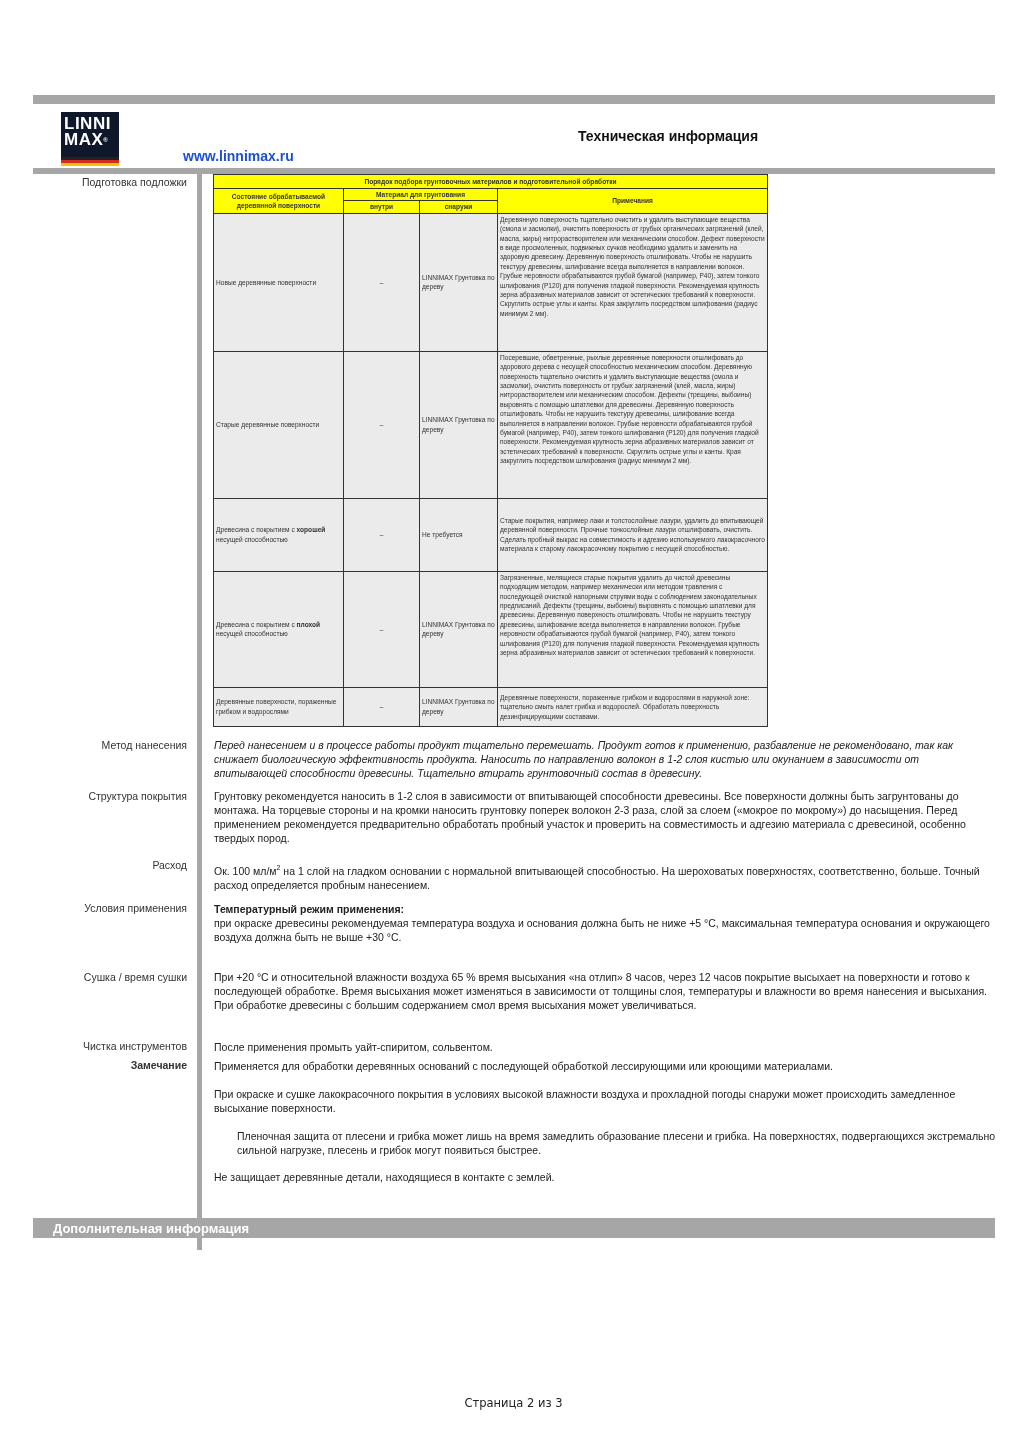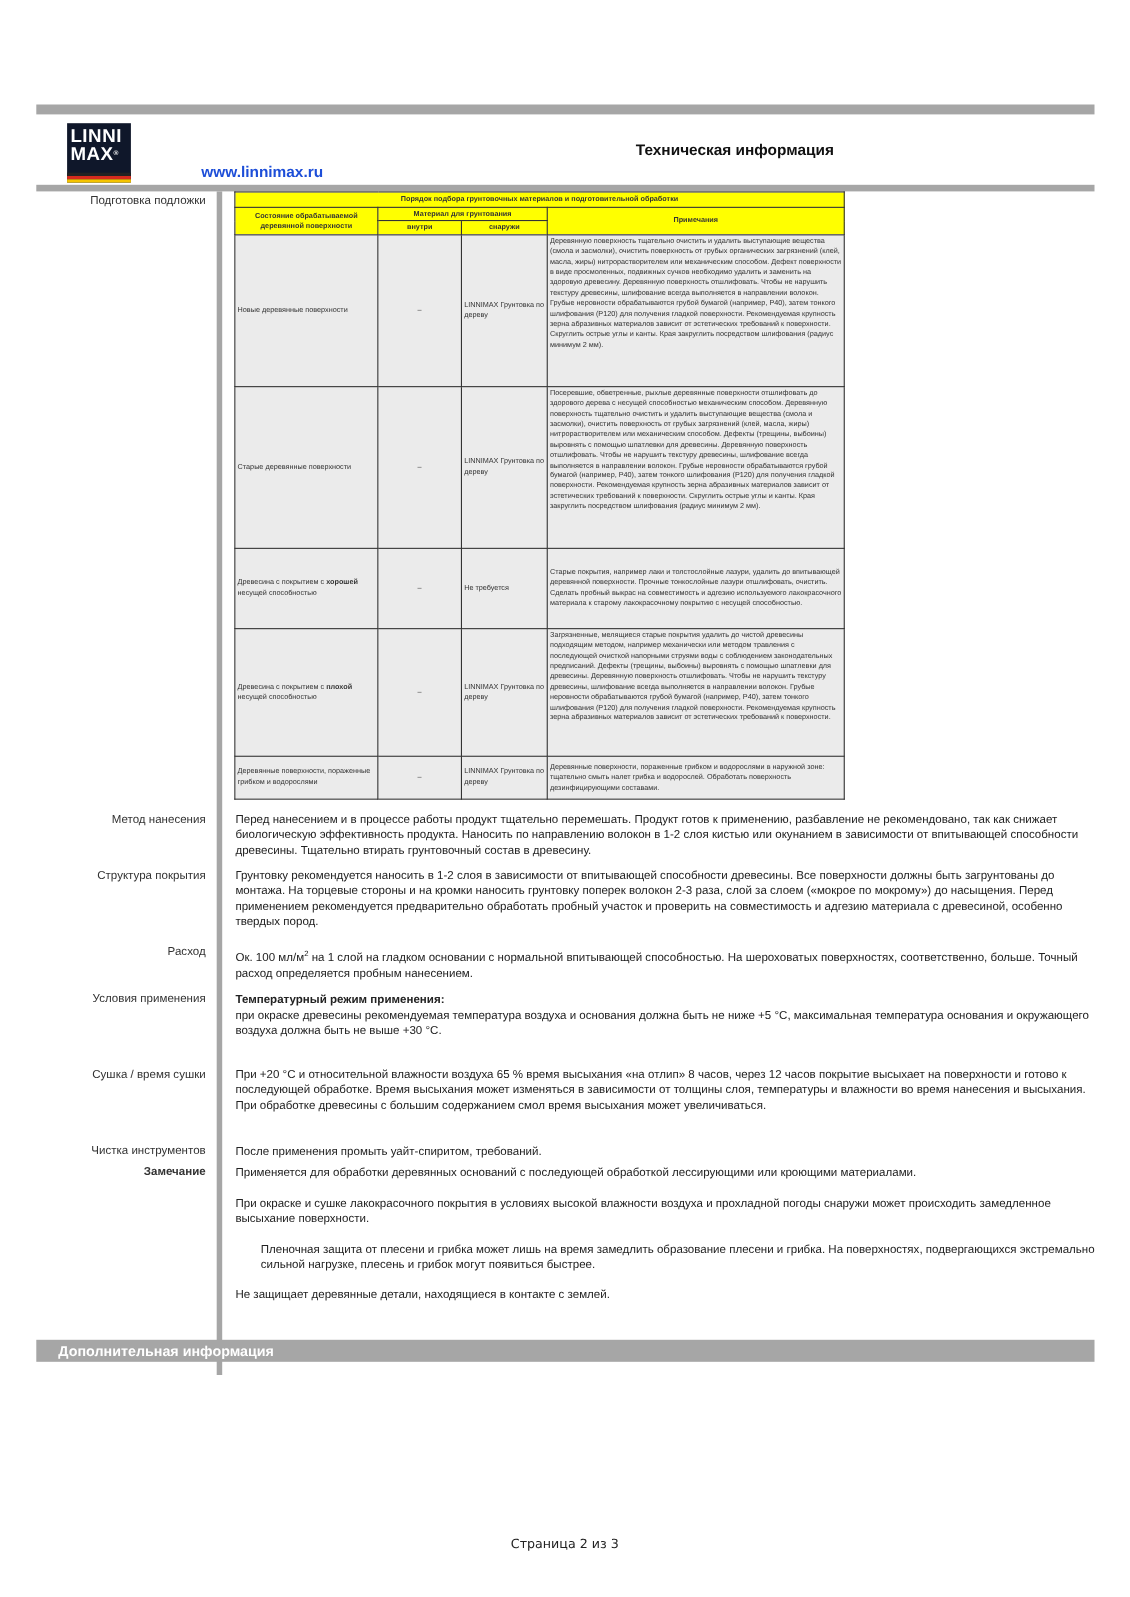--- a/index.html
+++ b/index.html
@@ -95,39 +95,39 @@
   <tr style="height:39px;">
     <td>Деревянные поверхности, пораженные грибком и водорослями</td>
     <td class="dash">–</td>
     <td>LINNIMAX Грунтовка по дереву</td>
     <td>Деревянные поверхности, пораженные грибком и водорослями в наружной зоне: тщательно смыть налет грибка и водорослей. Обработать поверхность дезинфицирующими составами.</td>
   </tr>
 </tbody>
   </table>
 
 <div class="label" style="top:739px;">Метод нанесения</div>
-<div class="body-text" style="top:738px;">Перед нанесением и в процессе работы продукт тщательно перемешать. Продукт готов к применению, разбавление не рекомендовано, так как снижает биологическую эффективность продукта. Наносить по направлению волокон в 1-2 слоя кистью или окунанием в зависимости от впитывающей способности древесины. Тщательно втирать грунтовочный состав в древесину.</div>
+<div class="body-text" style="top:738px;font-style:italic;">Перед нанесением и в процессе работы продукт тщательно перемешать. Продукт готов к применению, разбавление не рекомендовано, так как снижает биологическую эффективность продукта. Наносить по направлению волокон в 1-2 слоя кистью или окунанием в зависимости от впитывающей способности древесины. Тщательно втирать грунтовочный состав в древесину.</div>
 
 <div class="label" style="top:790px;">Структура покрытия</div>
 <div class="body-text" style="top:789px;">Грунтовку рекомендуется наносить в 1-2 слоя в зависимости от впитывающей способности древесины. Все поверхности должны быть загрунтованы до монтажа. На торцевые стороны и на кромки наносить грунтовку поперек волокон 2-3 раза, слой за слоем («мокрое по мокрому») до насыщения. Перед применением рекомендуется предварительно обработать пробный участок и проверить на совместимость и адгезию материала с древесиной, особенно твердых пород.</div>
 
 <div class="label" style="top:859px;">Расход</div>
 <div class="body-text" style="top:861px;"><span>Ок. 100 мл/м</span><sup style="font-size:7px;">2</sup><span> на 1 слой на гладком основании с нормальной впитывающей способностью. На шероховатых поверхностях, соответственно, больше. Точный расход определяется пробным нанесением.</span></div>
 
 <div class="label" style="top:902px;">Условия применения</div>
 <div class="body-text" style="top:902px;">
   <div style="font-weight:bold;">Температурный режим применения:</div>
   <div>при окраске древесины рекомендуемая температура воздуха и основания должна быть не ниже +5 °C, максимальная температура основания и окружающего воздуха должна быть не выше +30 °C.</div>
 </div>
 
 <div class="label" style="top:971px;">Сушка / время сушки</div>
 <div class="body-text" style="top:970px;">При +20 °C и относительной влажности воздуха 65 % время высыхания «на отлип» 8 часов, через 12 часов покрытие высыхает на поверхности и готово к последующей обработке. Время высыхания может изменяться в зависимости от толщины слоя, температуры и влажности во время нанесения и высыхания. При обработке древесины с большим содержанием смол время высыхания может увеличиваться.</div>
 
 <div class="label" style="top:1040px;">Чистка инструментов</div>
-<div class="body-text" style="top:1040px;">После применения промыть уайт-спиритом, требований.</div>
+<div class="body-text" style="top:1040px;">После применения промыть уайт-спиритом, сольвентом.</div>
 
 <div class="label" style="top:1059px;font-weight:bold;">Замечание</div>
 <div class="body-text" style="top:1059px;">Применяется для обработки деревянных оснований с последующей обработкой лессирующими или кроющими материалами.</div>
 <div class="body-text" style="top:1087px;">При окраске и сушке лакокрасочного покрытия в условиях высокой влажности воздуха и прохладной погоды снаружи может происходить замедленное высыхание поверхности.</div>
 <div class="body-text" style="top:1129px;margin-left:23px;">Пленочная защита от плесени и грибка может лишь на время замедлить образование плесени и грибка. На поверхностях, подвергающихся экстремально сильной нагрузке, плесень и грибок могут появиться быстрее.</div>
 <div class="body-text" style="top:1170px;">Не защищает деревянные детали, находящиеся в контакте с землей.</div>
 
 <div class="footer-bar">
   <span>Дополнительная информация</span>
 </div>

